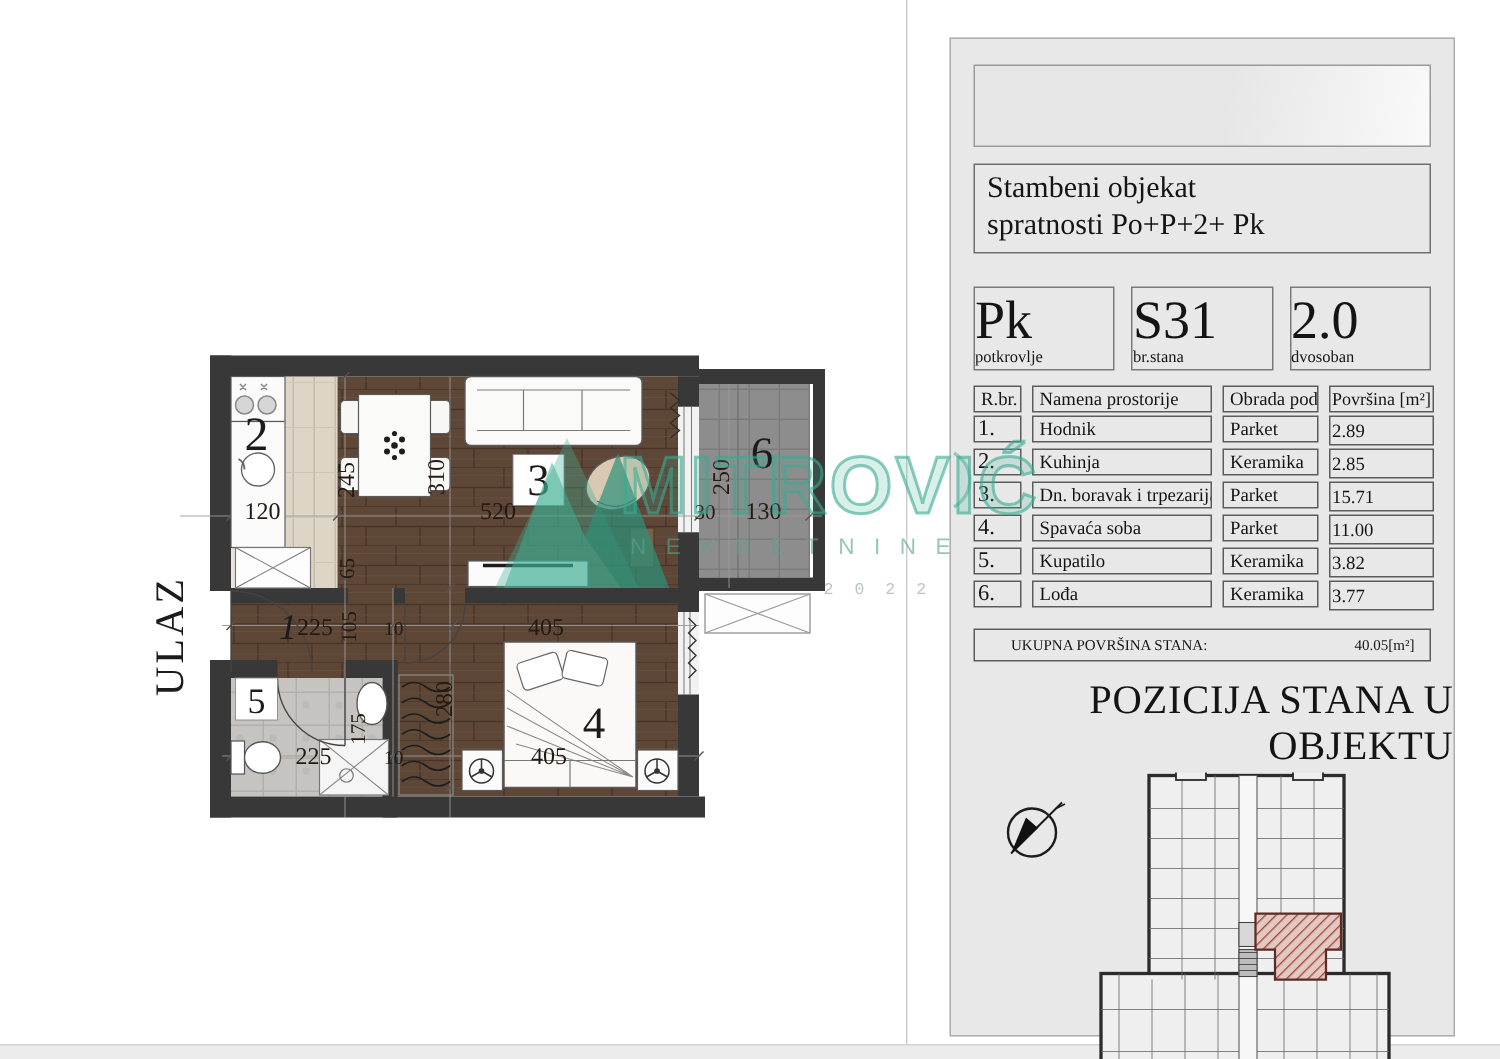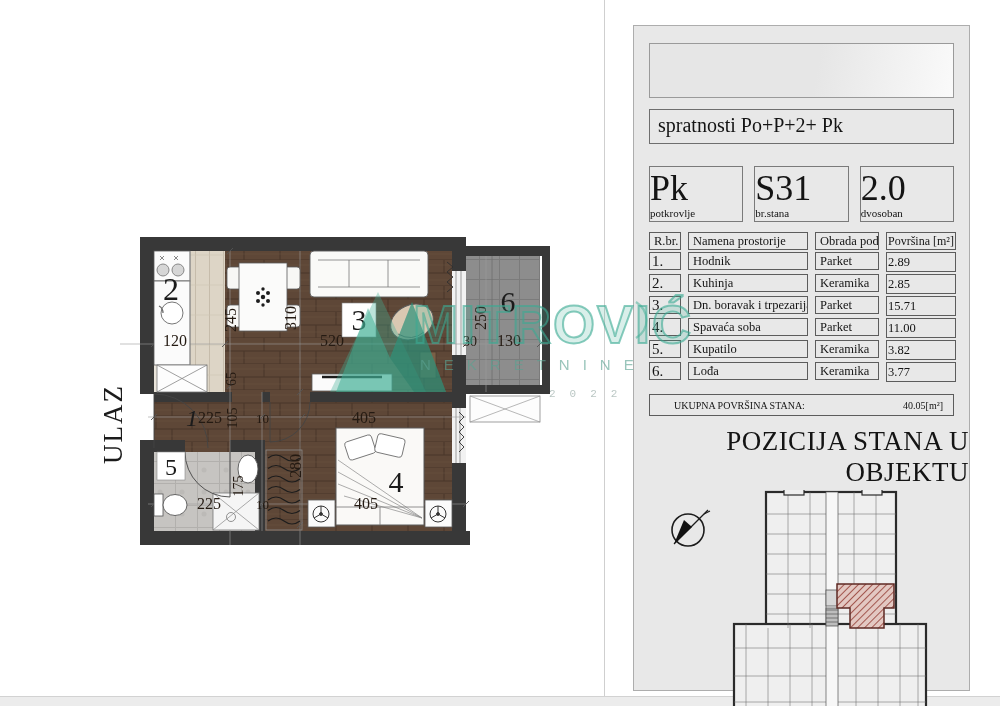--- a/index.html
+++ b/index.html
@@ -274,20 +274,21 @@
   <div class="wm-year">2022</div>
 </div>
 
 <div id="separator"></div>
 <div id="footer-strip"></div>
 
 <div id="panel">
   <div class="logo-box"></div>
 
   <div class="title-box">
+    <div>Stambeni objekat</div>
     <div>spratnosti Po+P+2+ Pk</div>
   </div>
 
   <div class="stats">
     <div class="stat">
       <div class="val">Pk</div>
       <div class="cap">potkrovlje</div>
     </div>
     <div class="stat">
       <div class="val">S31</div>

